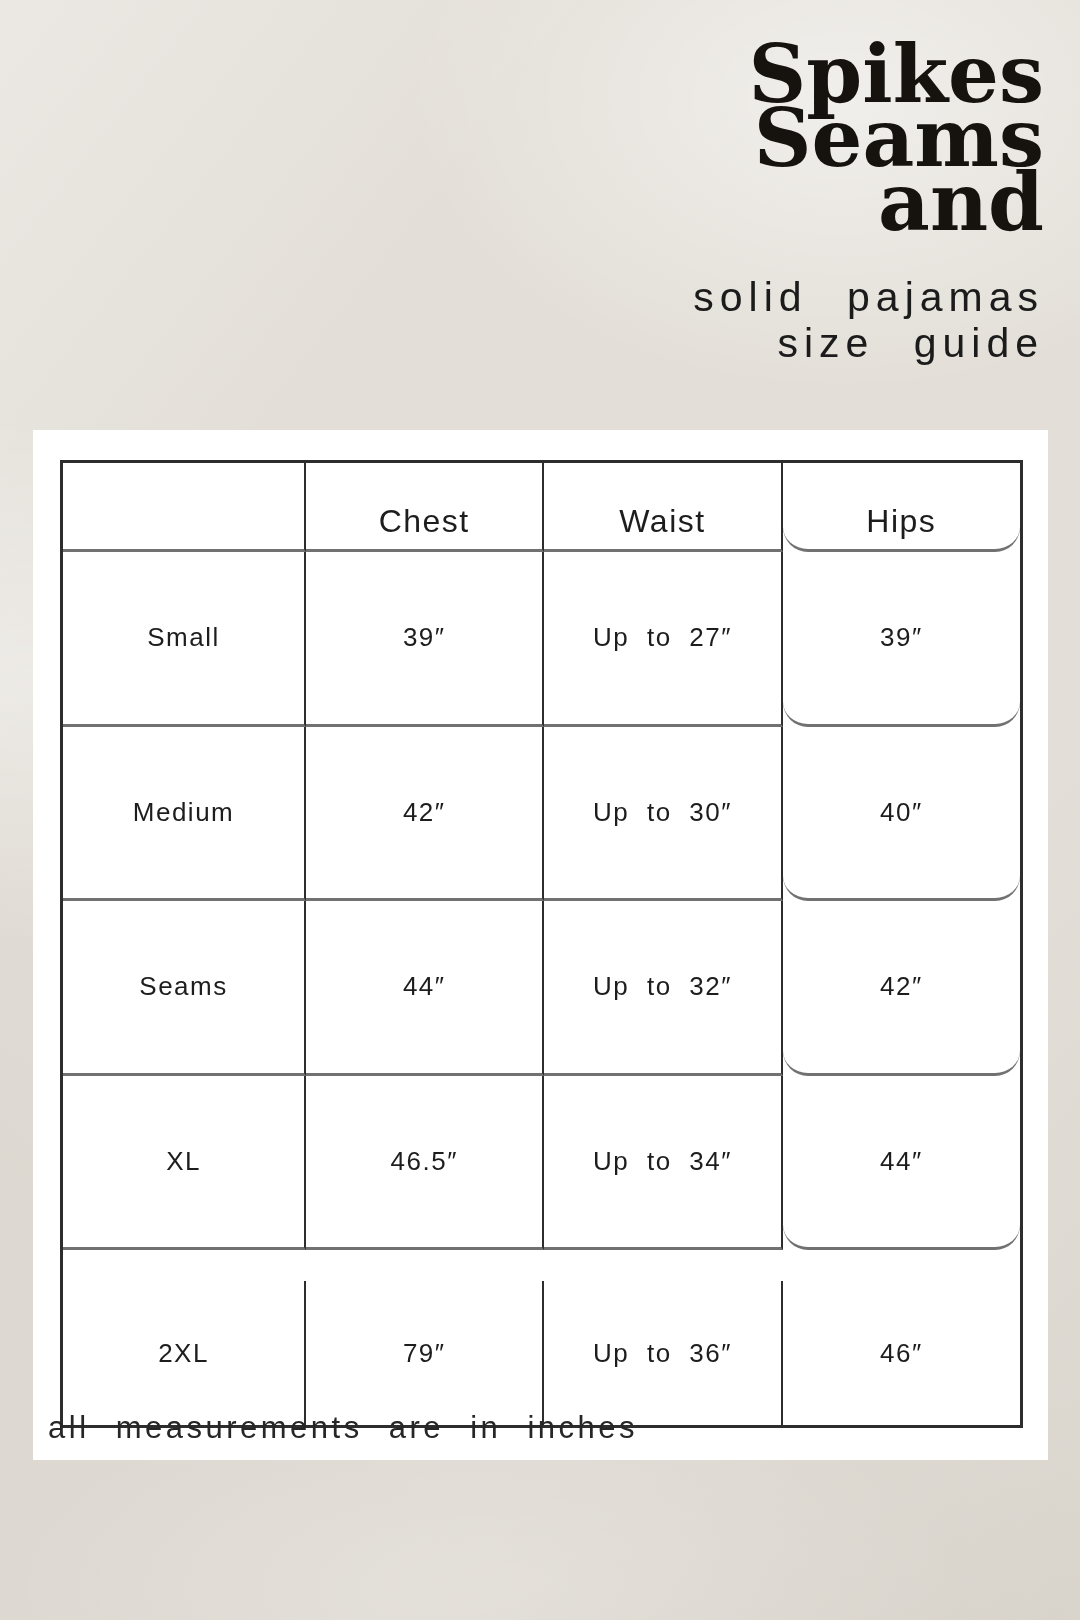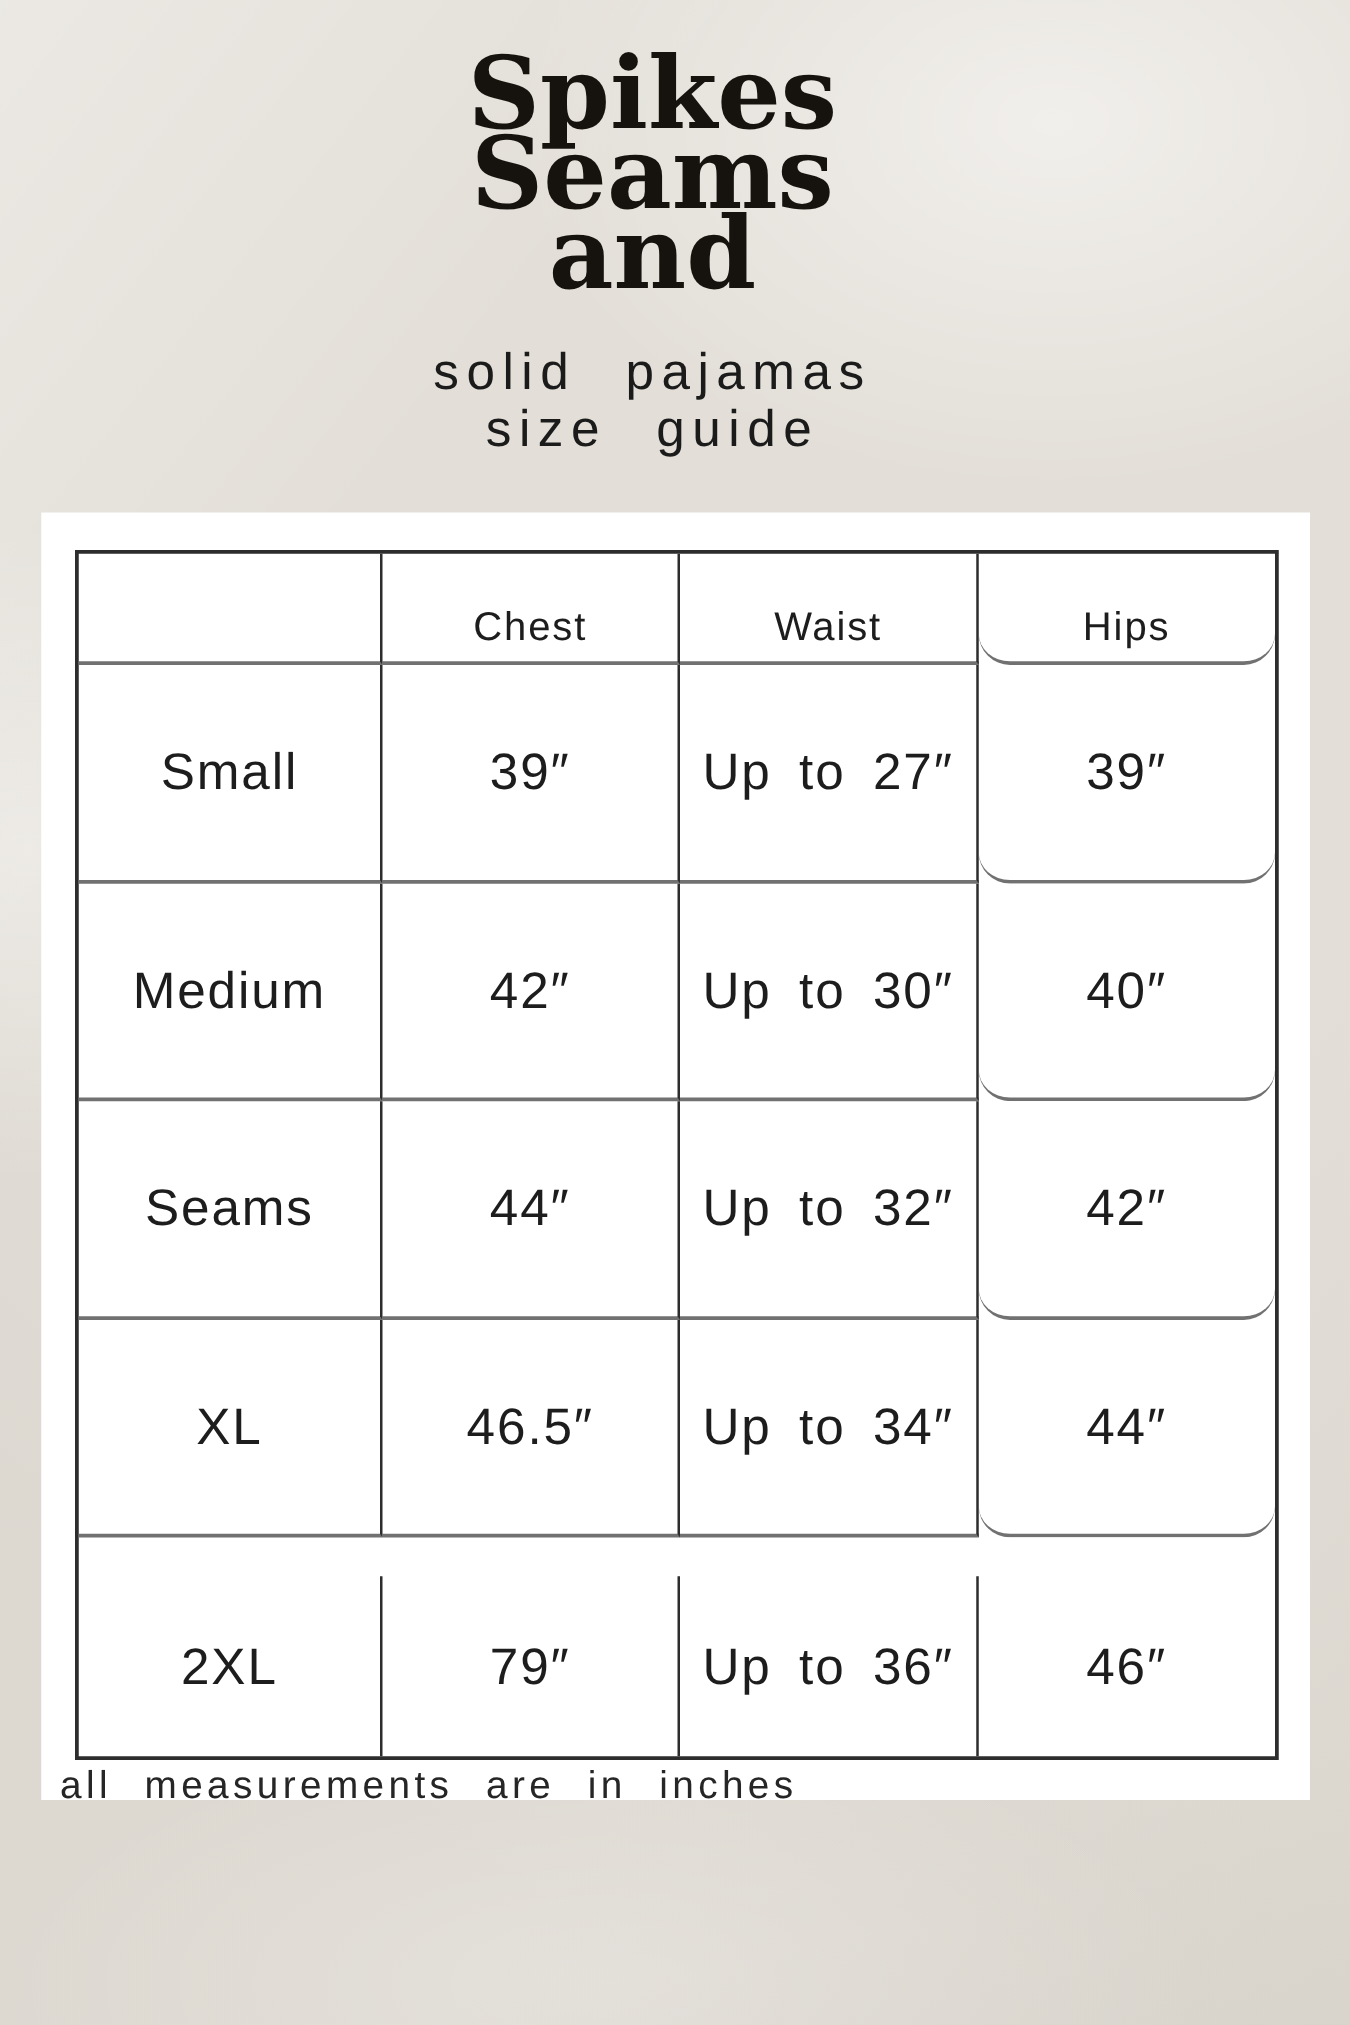--- a/index.html
+++ b/index.html
@@ -23,21 +23,21 @@
       linear-gradient(40deg,  rgba(171,162,149,0.10) 18%, rgba(171,162,149,0) 45%),
       #e3dfd8;
   }
 
   
   .brand {
     position: absolute;
     top: 42px;
     left: 0;
     width: 1044px;           
-    text-align: center;
+    text-align: right;
     color: #16130f;
   }
   .logo {
     font-family: "DejaVu Serif", serif;
     font-weight: 700;
     font-size: 80px;
     line-height: 64px;
     letter-spacing: 0px;
   }
   .logo span { display: block; }
@@ -49,21 +49,21 @@
     letter-spacing: 6px;
     word-spacing: 22px;
     color: #1b1b1b;
   }
   .subtitle span { display: block; }
 
   
   .card {
     position: absolute;
     left: 33px;
-    top: 410px;
+    top: 430px;
     width: 1015px;
     height: 1030px;
     background: #ffffff;
   }
 
   
   .size-table {
     position: absolute;
     left: 27px;
     top: 30px;
@@ -74,21 +74,21 @@
     grid-template-rows: 89px repeat(5, 1fr);
     border: 3px solid #2d2d2d;
     background: #ffffff;
   }
   .c {
     display: flex;
     align-items: center;
     justify-content: center;
     border-right: 2px solid #2d2d2d;
     border-bottom: 3px solid #717171;
-    font-size: 41px;
+    font-size: 26px;
     letter-spacing: 1.5px;
     word-spacing: 9px;
     color: #1d1d1d;
     white-space: nowrap;
   }
   .c.lastcol { border-right: none; border-radius: 25px; }
   .c.lastrow { border-bottom: none; margin-top: 31px; }
   .c.head {
     align-items: flex-end;
     padding-bottom: 9px;

